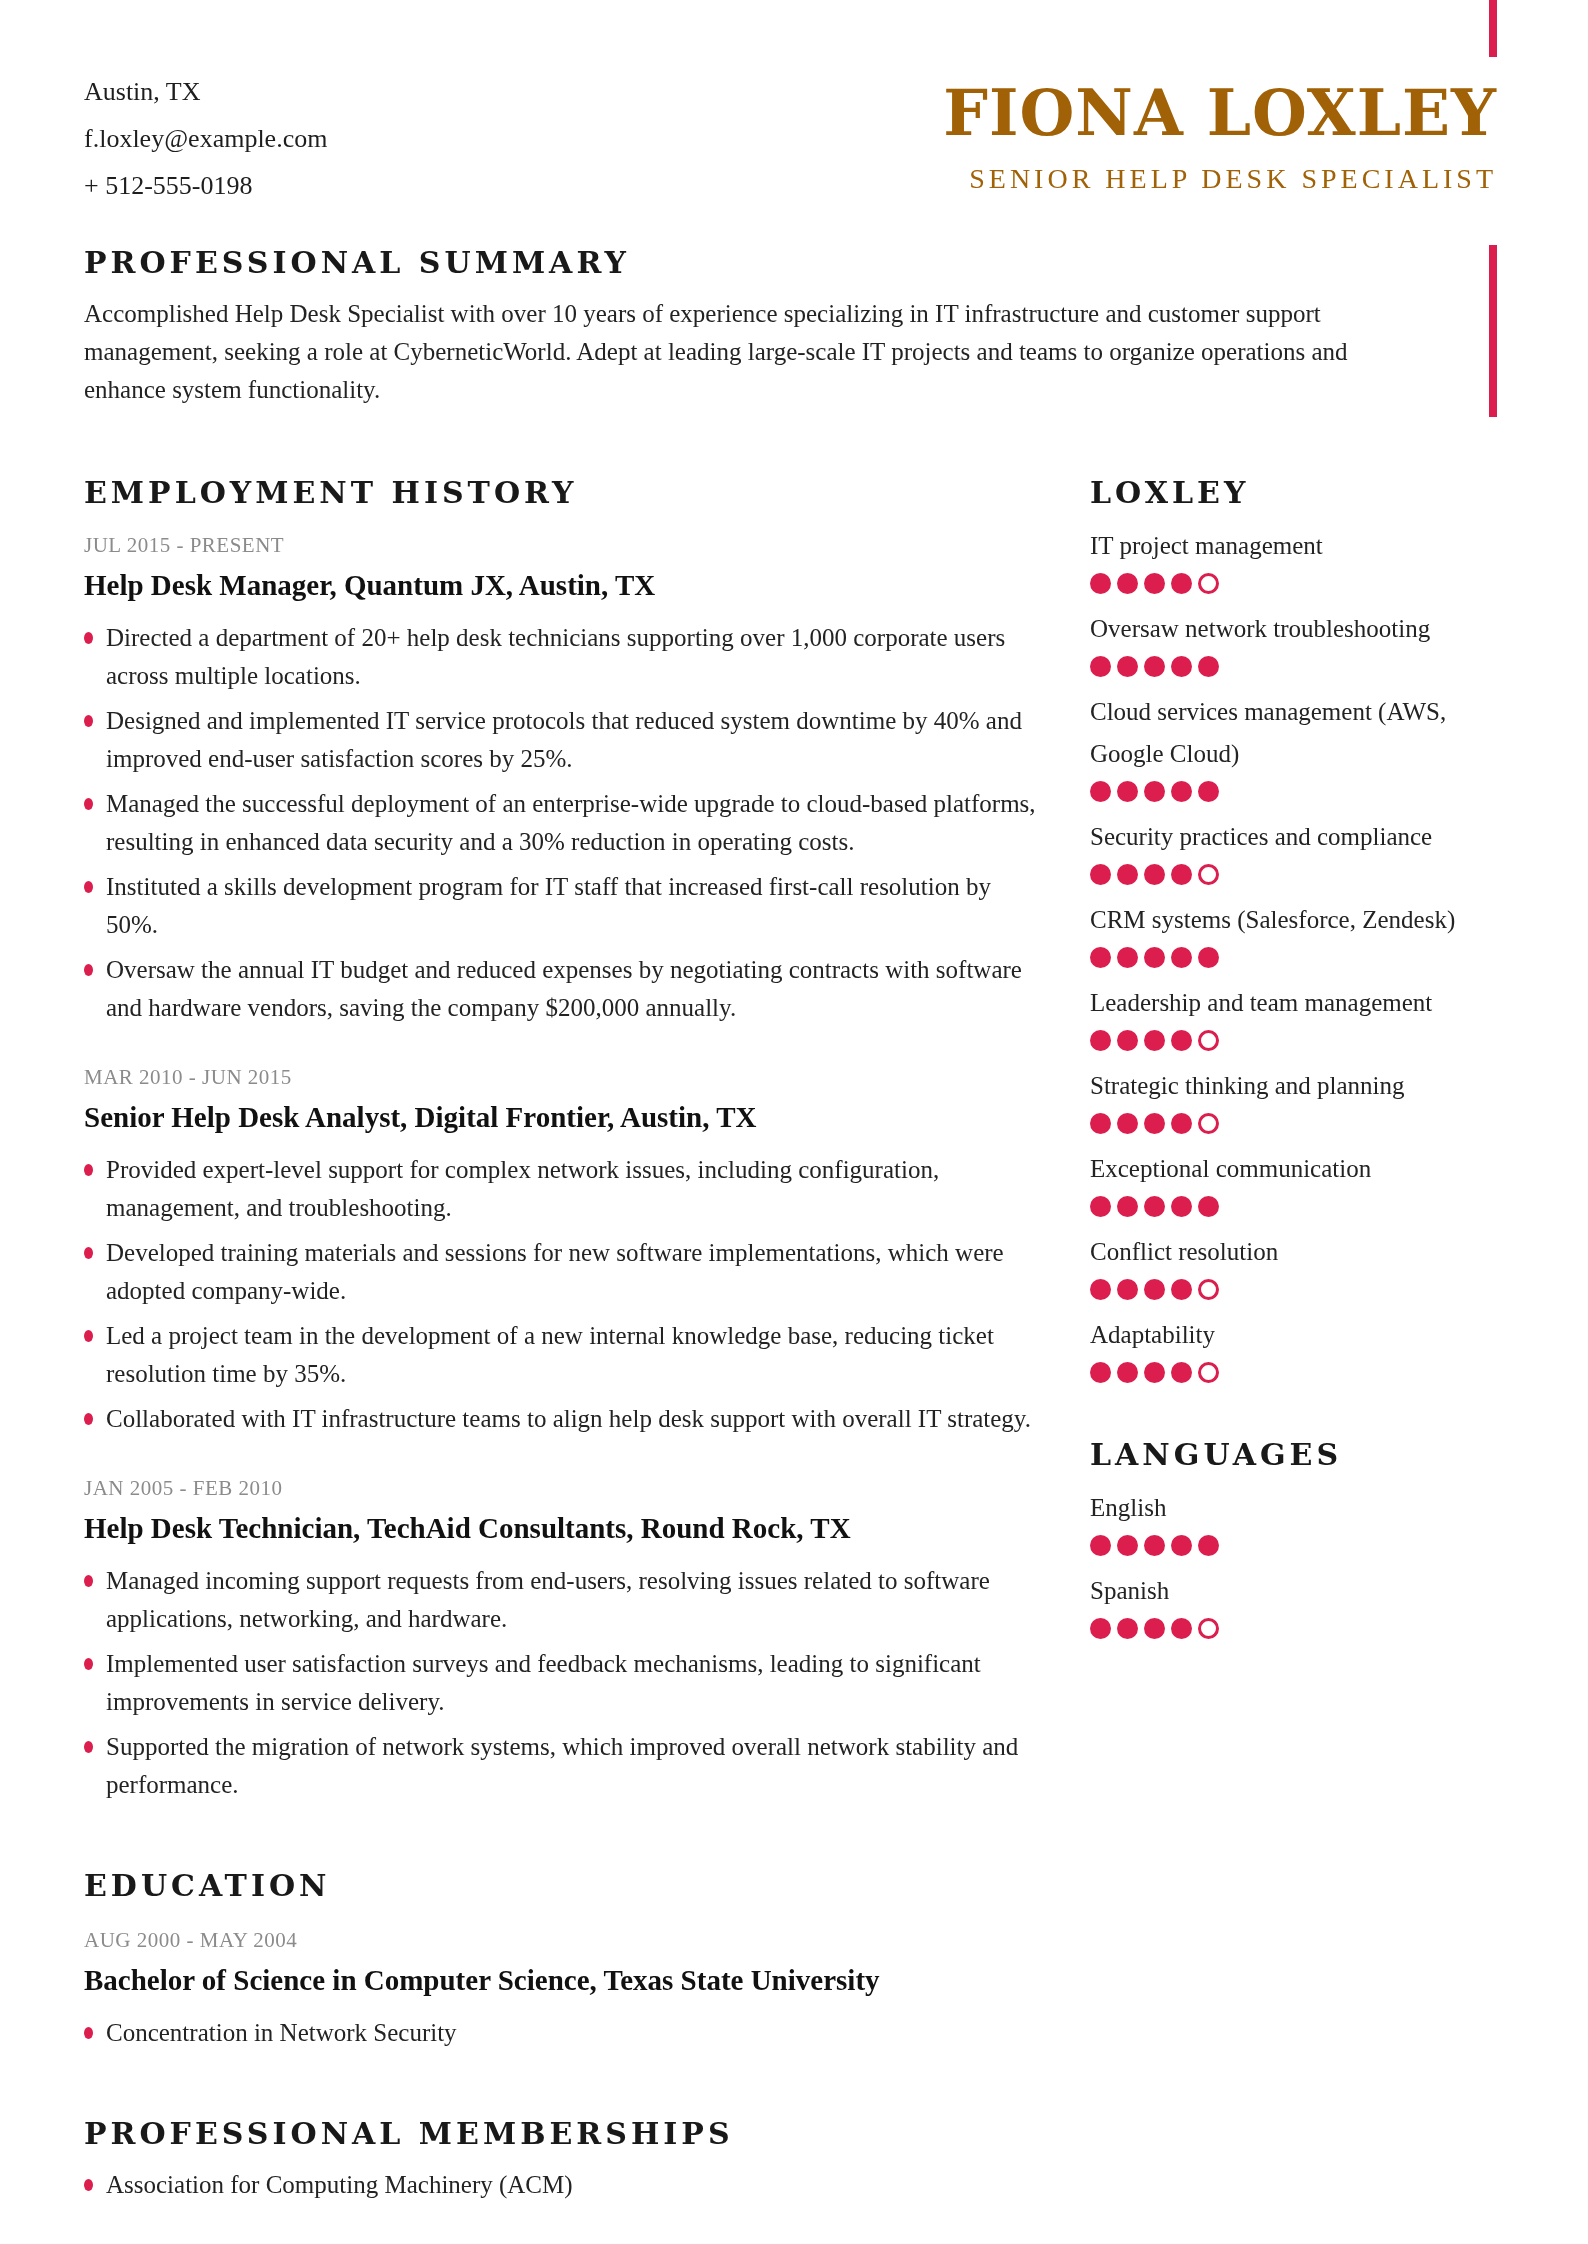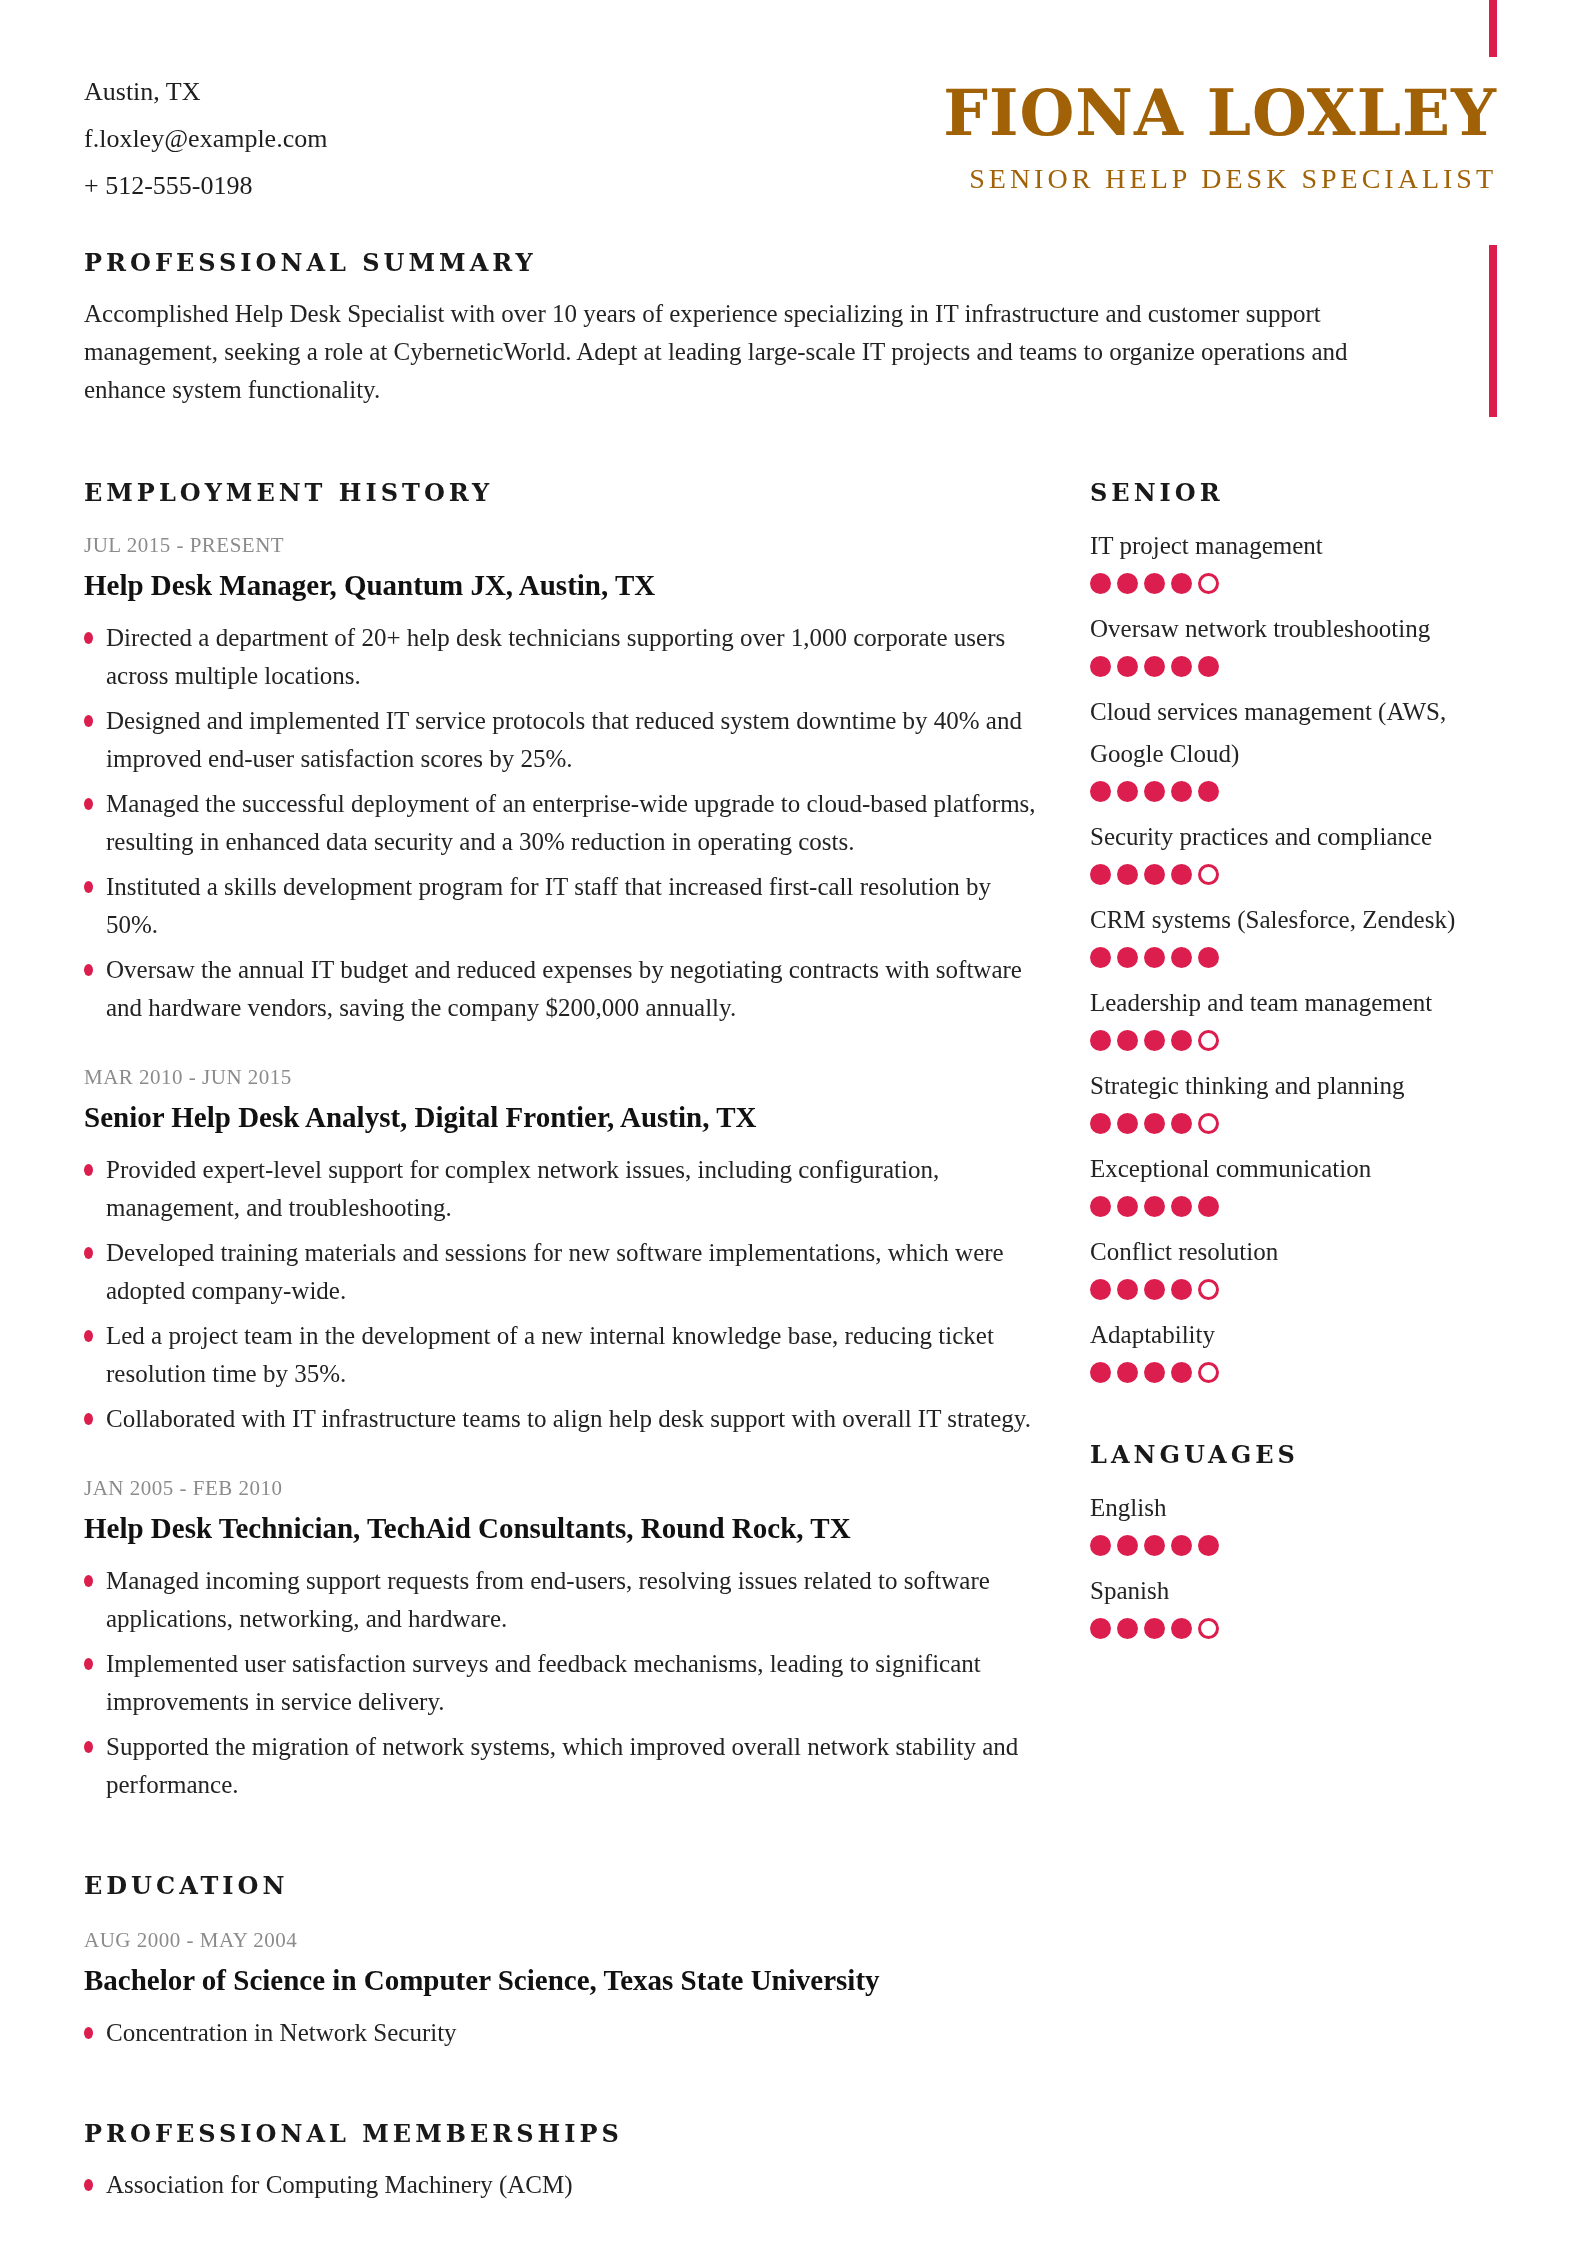--- a/index.html
+++ b/index.html
@@ -40,21 +40,21 @@
     line-height: 28px;
     letter-spacing: 4px;
     color: #a16207;
     white-space: nowrap;
   }
 
   .section-heading {
     margin: 0;
     font-family: "DejaVu Serif", serif;
     font-weight: 700;
-    font-size: 24px;
+    font-size: 30px;
     line-height: 36px;
     letter-spacing: 4px;
     color: #191919;
     white-space: nowrap;
   }
 
   .summary { margin-top: 36px; }
   .summary-text {
     margin: 14px 0 0 0;
     width: 1312px;
@@ -194,21 +194,21 @@
         <h2 class="section-heading">PROFESSIONAL MEMBERSHIPS</h2>
         <ul class="bullets" id="membership-bullets" style="">
             <li><span class="bullet-marker"></span><span>Association for Computing Machinery (ACM)</span></li>
           </ul>
       </section>
 
     </div>
     <div class="col-right">
 
       <section>
-        <h2 class="section-heading">SENIOR</h2>
+        <h2 class="section-heading">LOXLEY</h2>
         <div class="skill-list" id="skills-list">
             <div class="skill-item">
               <div class="skill-label">IT project management</div>
               <div class="dots">
                 <span class="dot filled"></span>
                 <span class="dot filled"></span>
                 <span class="dot filled"></span>
                 <span class="dot filled"></span>
                 <span class="dot empty"></span>
               </div>

